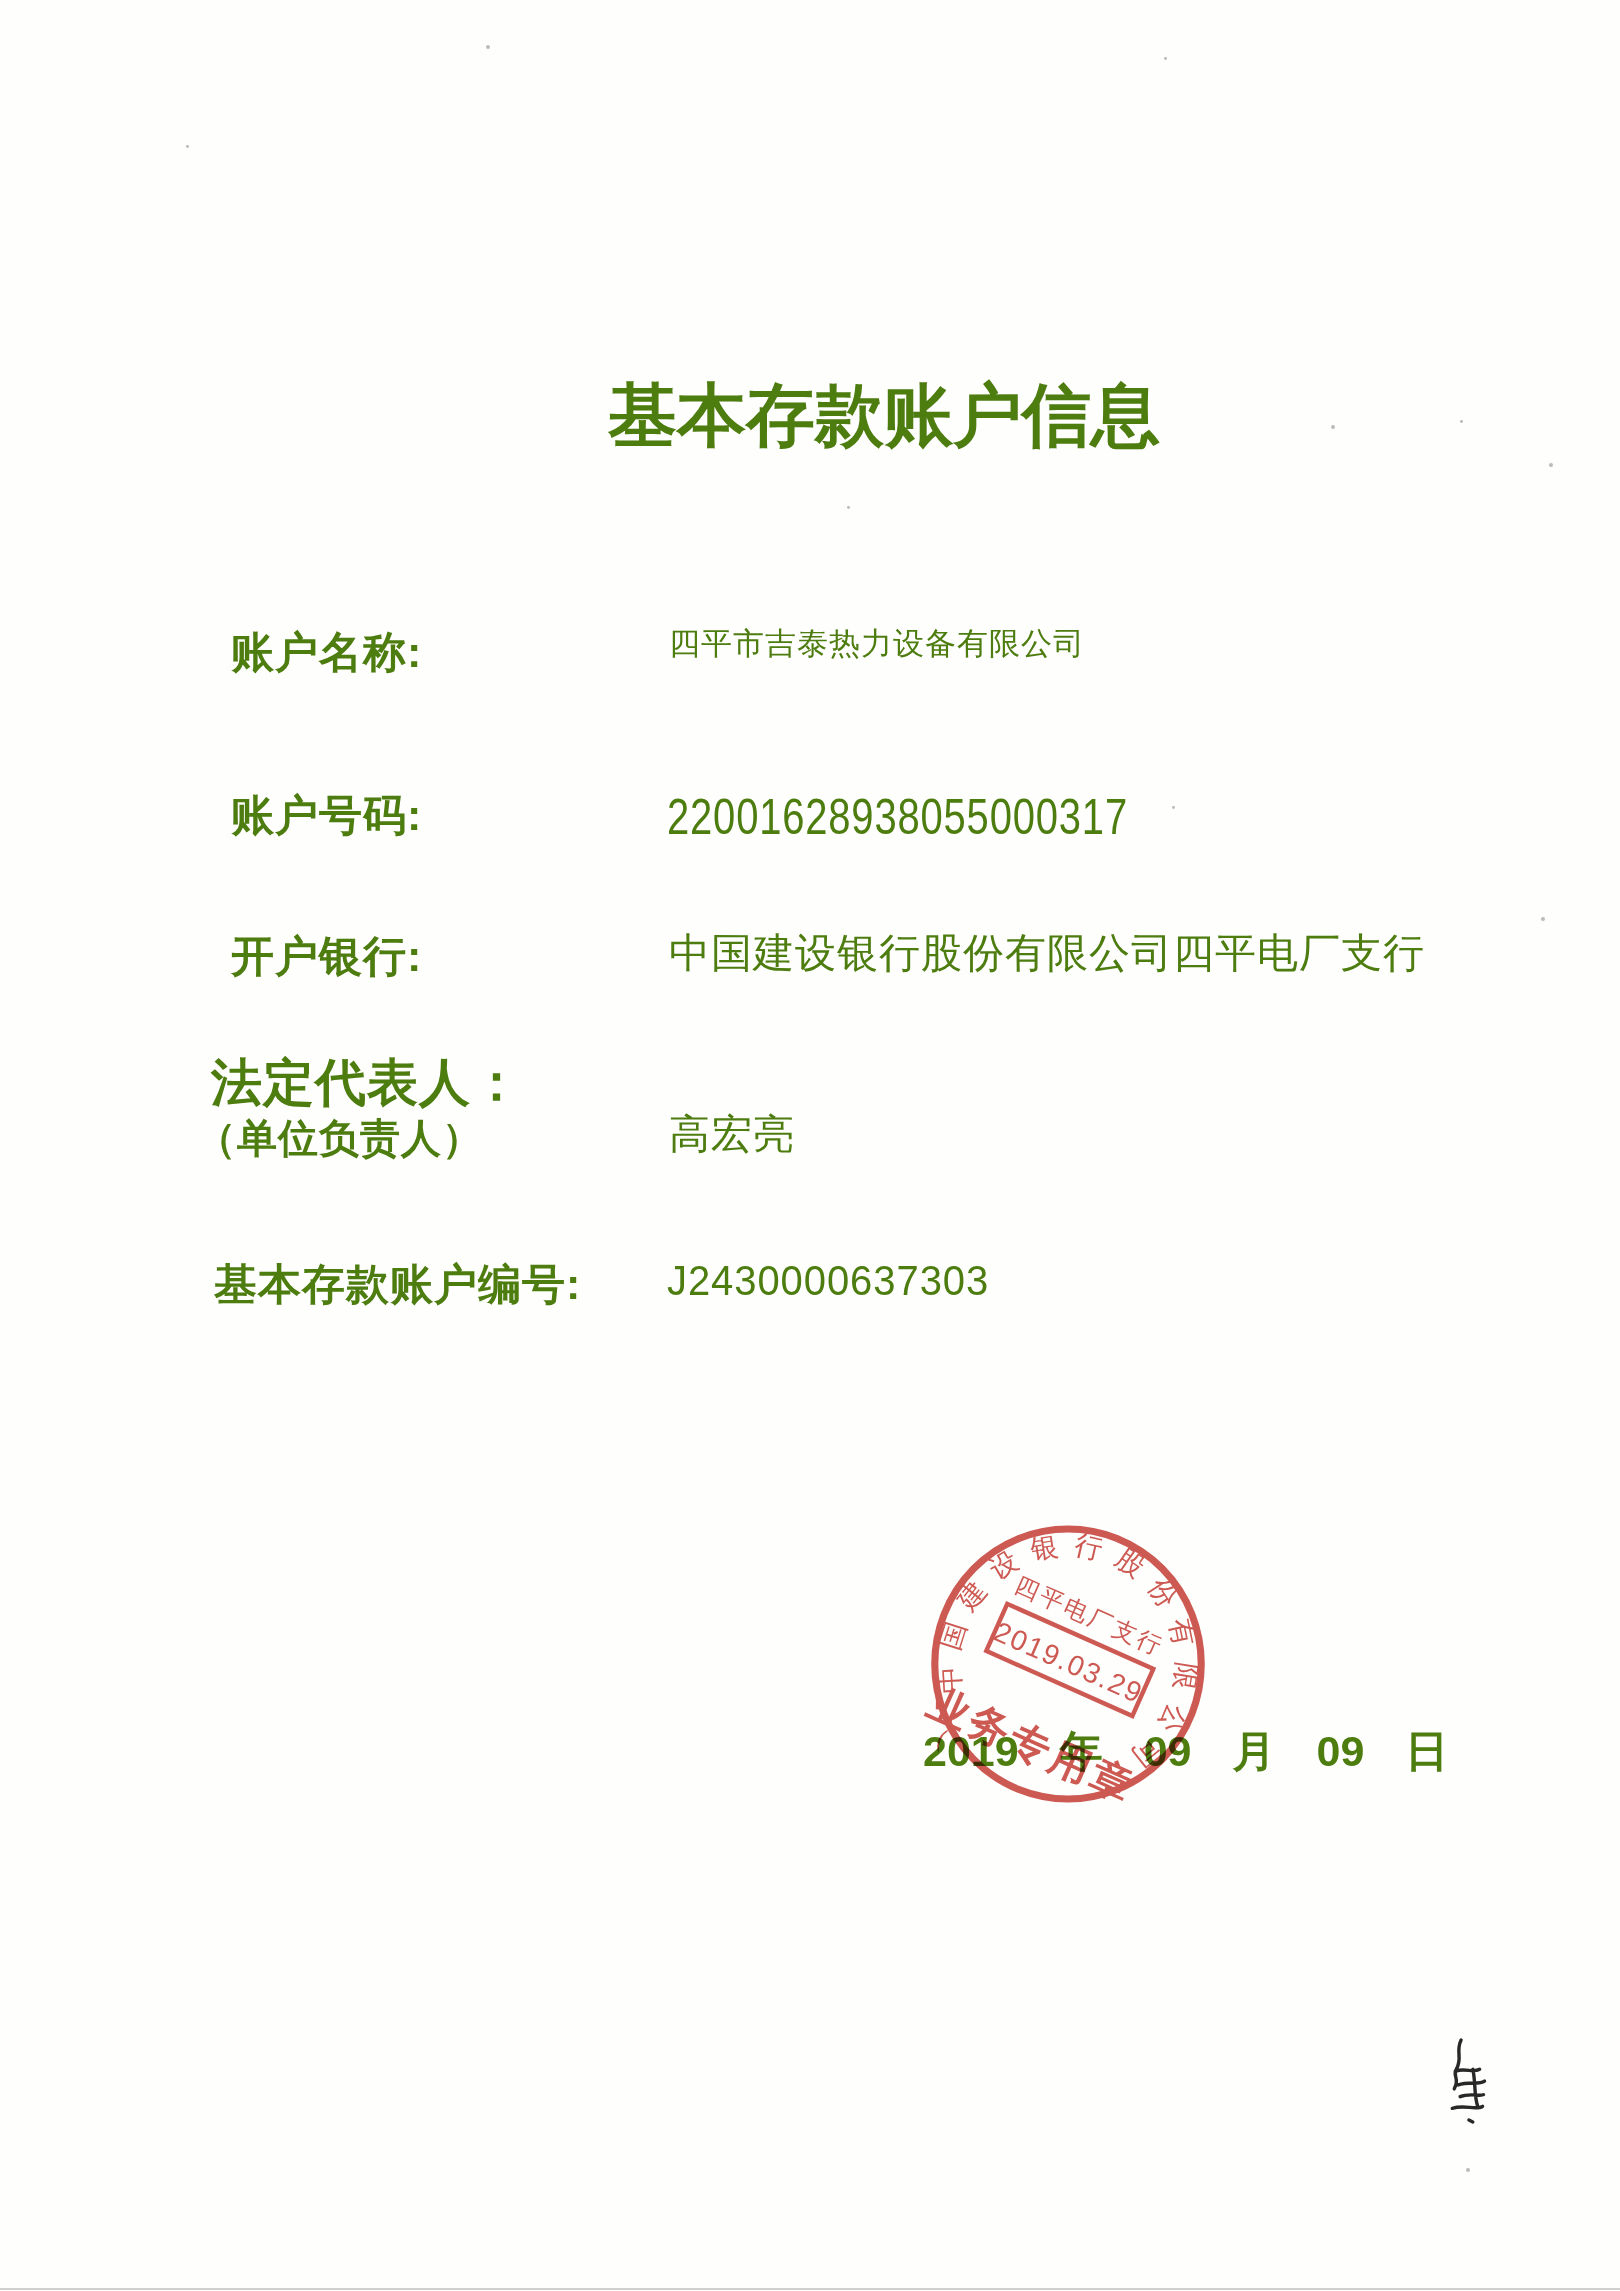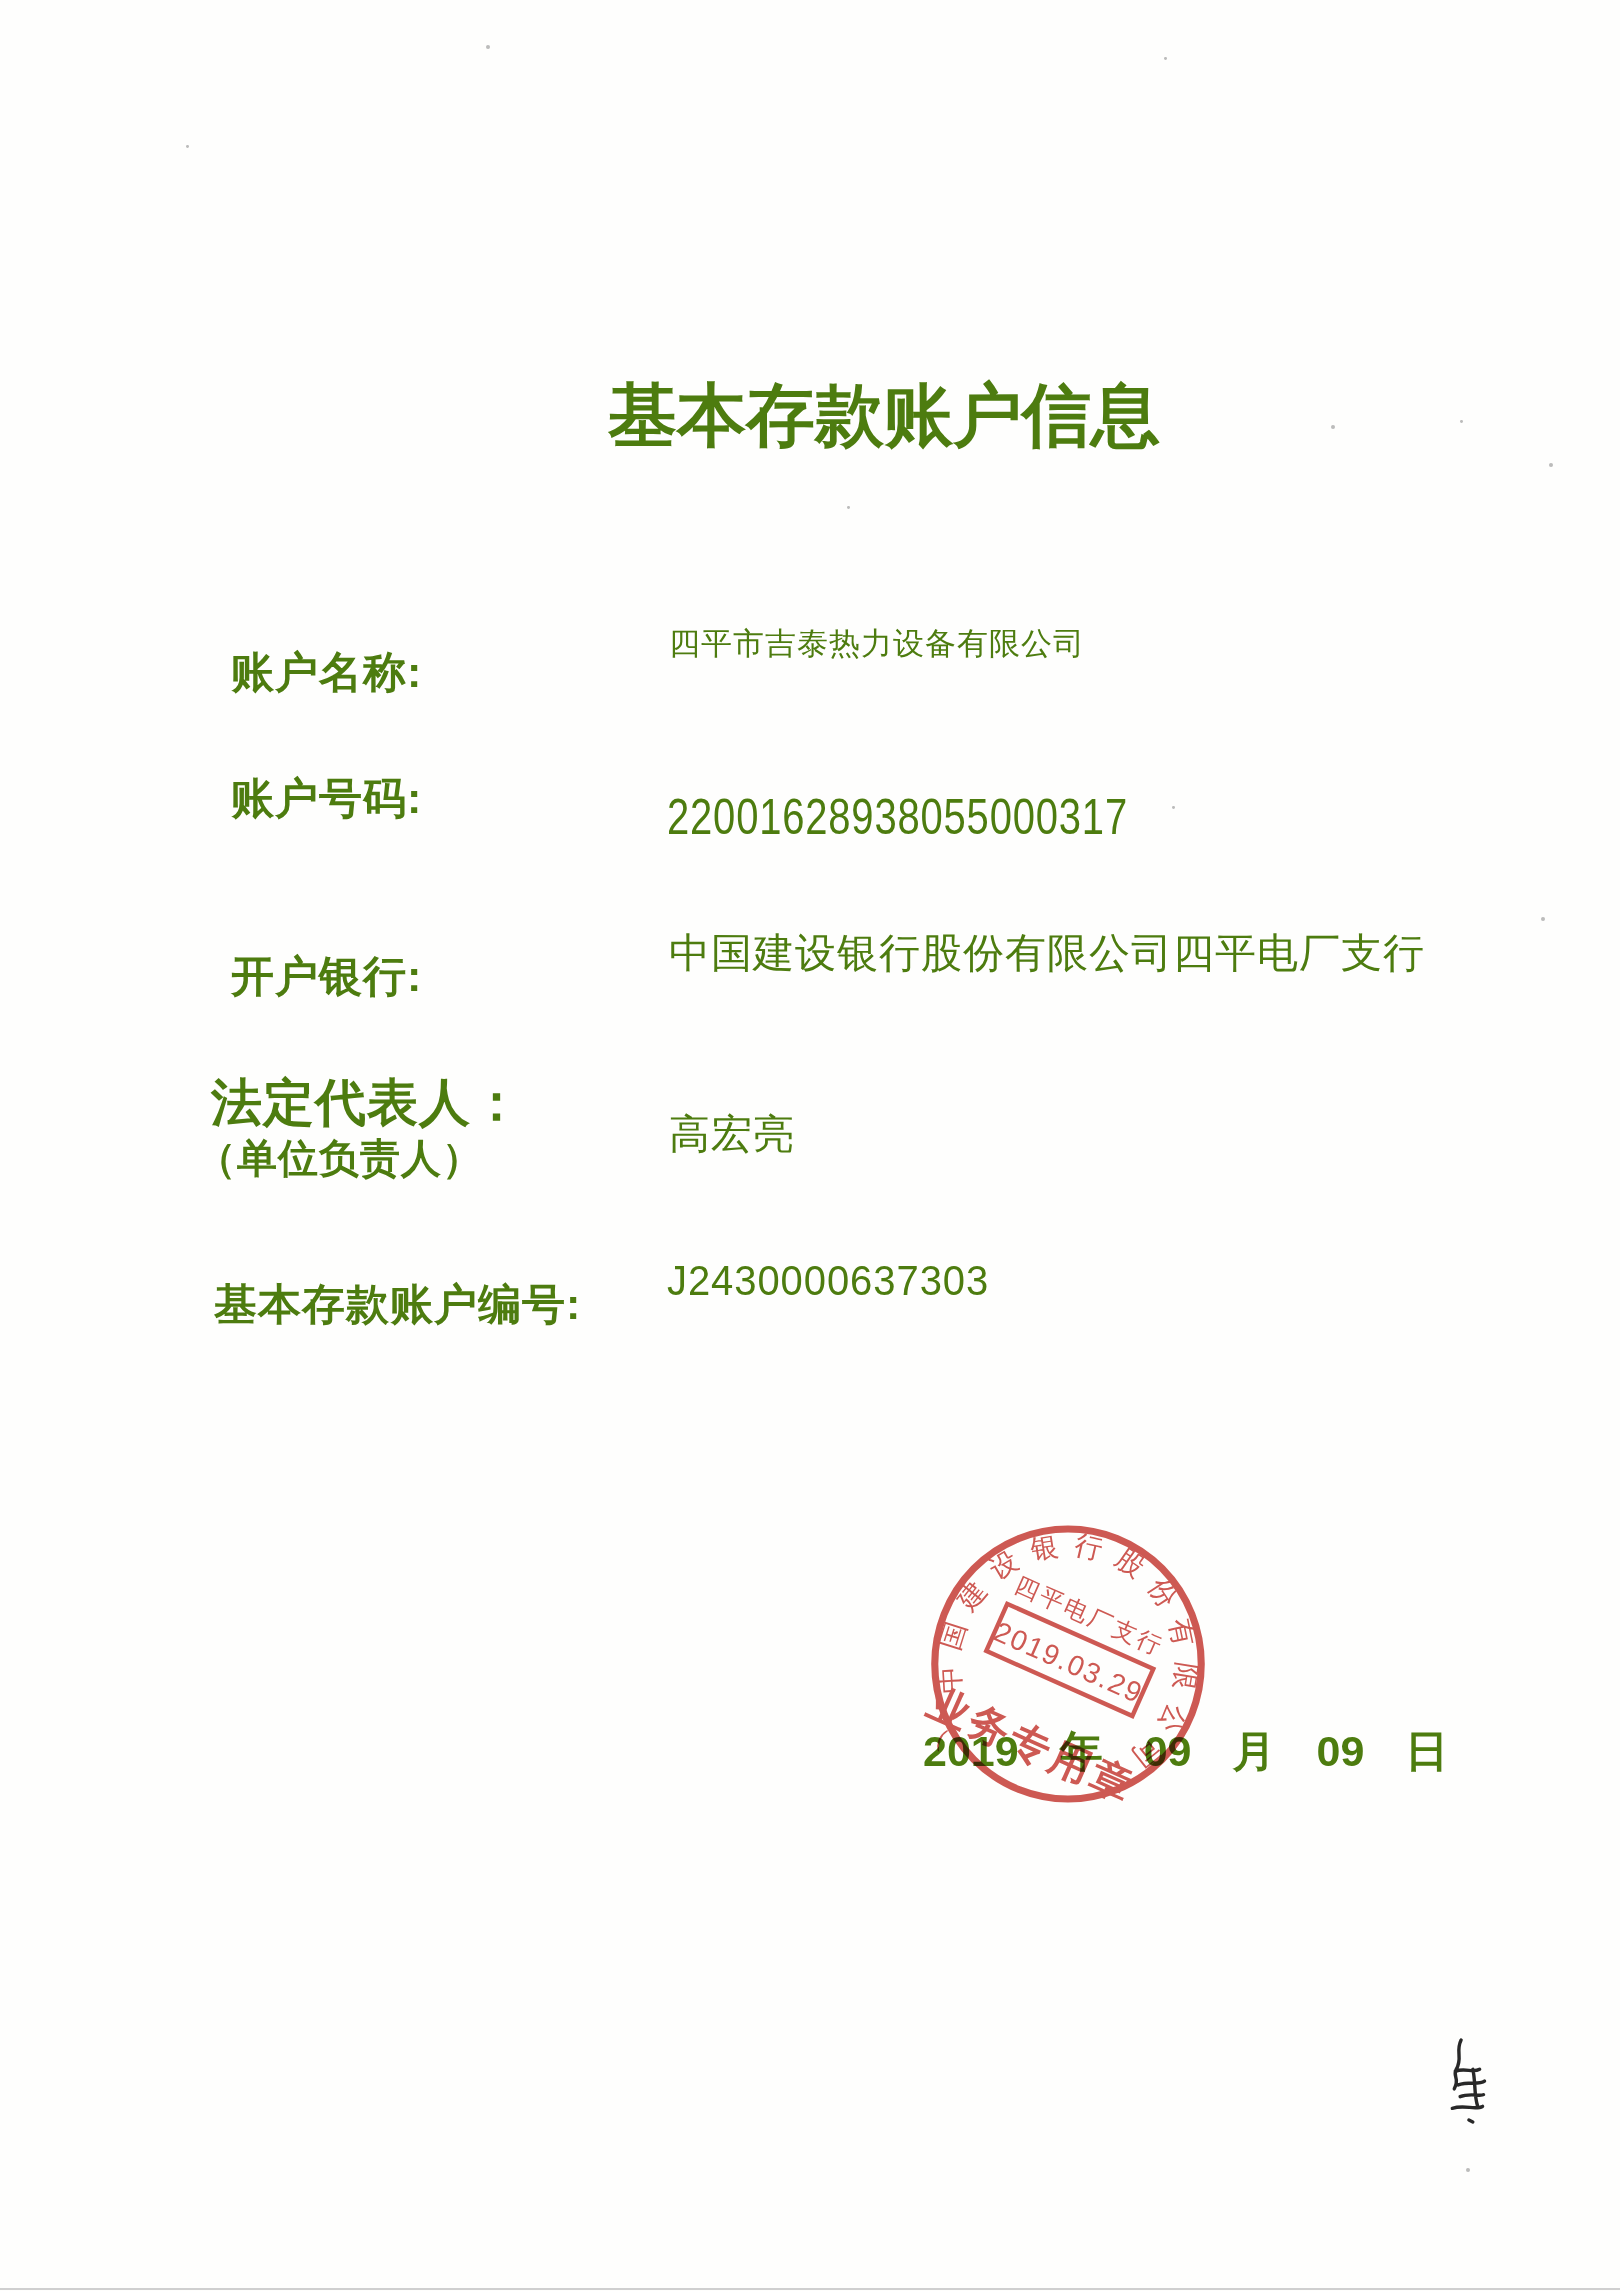--- a/index.html
+++ b/index.html
@@ -12,26 +12,26 @@
     color:#4d7c0f;
     overflow:hidden;
     margin:0 auto;
     padding-left:29px;
   }
   .title{
     position:absolute;left:608px;top:370px;
     font-size:69px;font-weight:700;letter-spacing:0px;
     margin:0;white-space:nowrap;
   }
-  .lbl{position:absolute;font-size:43px;font-weight:700;letter-spacing:1px;white-space:nowrap;line-height:1.1;margin-top:20px;}
+  .lbl{position:absolute;font-size:43px;font-weight:700;letter-spacing:1px;white-space:nowrap;line-height:1.1;}
   .val{position:absolute;font-size:41px;font-weight:400;letter-spacing:1px;white-space:nowrap;line-height:1.1;}
   .num{transform-origin:left top;}
   .f1-l{left:231px;top:629px;}
   .f1-v{left:669px;top:627px;font-size:31px;}
-  .f2-l{left:231px;top:755px;}
+  .f2-l{left:231px;top:792px;}
   .f2-v{left:667px;top:790px;font-size:50px;letter-spacing:1px;transform:scaleX(.8);}
   .f3-l{left:231px;top:933px;}
   .f3-v{left:669px;top:931px;text-align:center;}
   .f4-l1{left:211px;top:1055px;font-size:51px;}
   .f4-l2{left:196px;top:1116px;font-size:40px;text-align:right;}
   .f4-v{left:669px;top:1112px;}
   .f5-l{left:214px;top:1261px;}
   .f5-v{left:667px;top:1257px;font-size:43px;transform:scaleX(.93);}
   .issue-date{
     position:absolute;left:923px;top:1729px;

